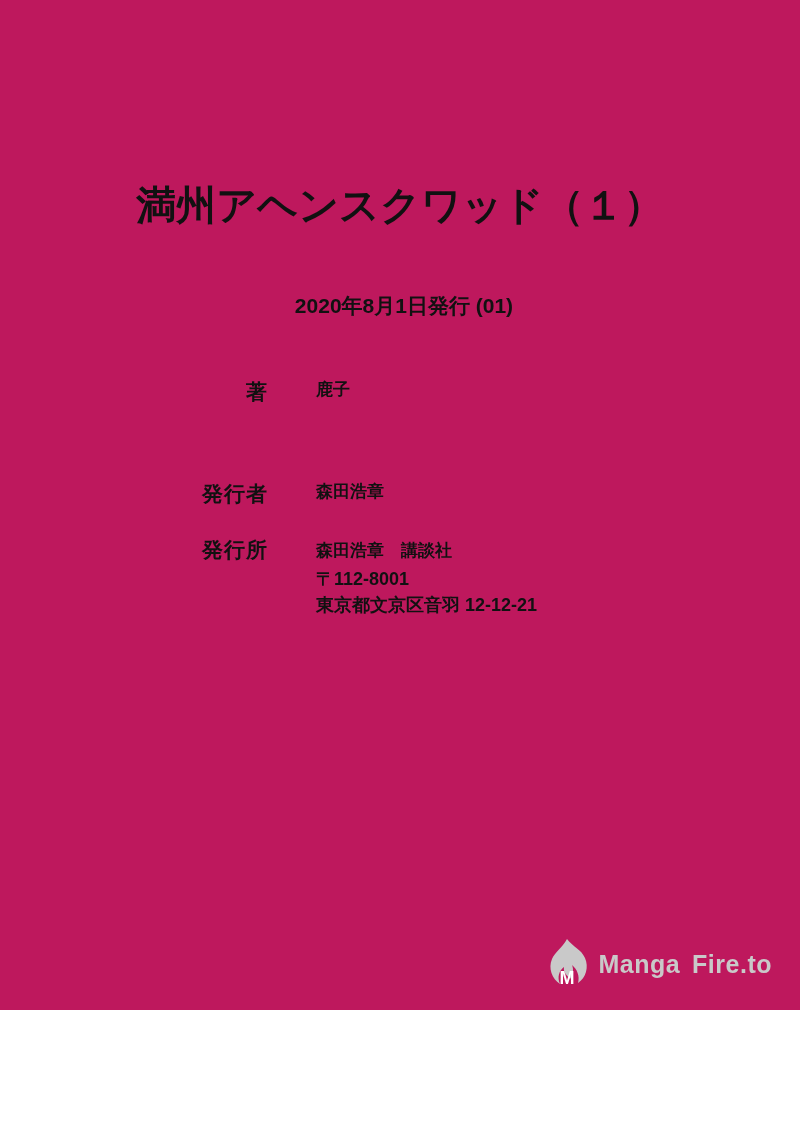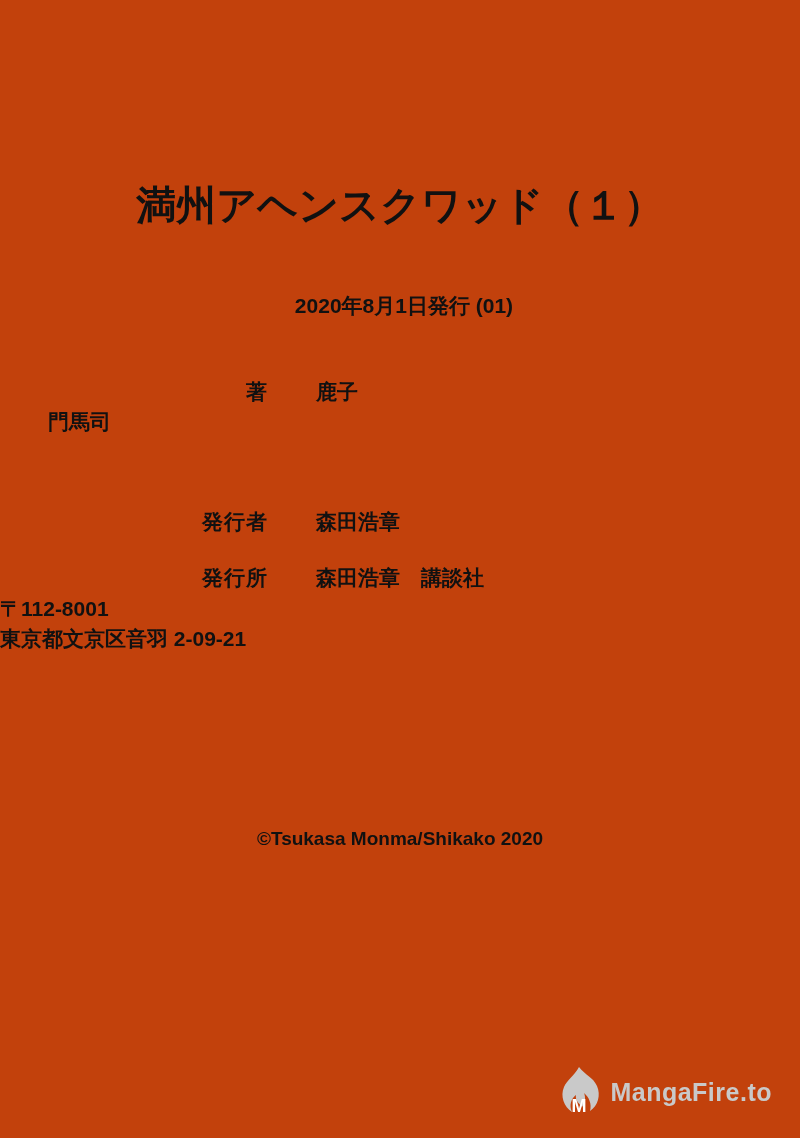--- a/index.html
+++ b/index.html
@@ -12,22 +12,22 @@
     height: 1138px;
     position: relative;
     font-family: "Liberation Sans", sans-serif;
     color: #141414;
     overflow: hidden;
   }
 
   .page {
     position: relative;
     width: 800px;
-    height: 1138px;
-    background: #c2410c;
+    height: 1010px;
+    background: #be185d;
   }
 
   .title {
     position: absolute;
     top: 178px;
     left: 0;
     width: 800px;
     text-align: center;
     font-size: 40px;
     font-weight: bold;
@@ -66,41 +66,42 @@
     padding-right: 0px;
     font-size: 21px;
     font-weight: bold;
     color: #111111;
     letter-spacing: 1px;
   }
 
   .credit-value {
     flex: 1;
     padding-left: 48px;
-    font-size: 21px;
+    font-size: 17px;
     font-weight: bold;
     color: #111111;
   }
 
   .copyright-line {
     position: absolute;
     top: 450px;
     left: 0;
     width: 800px;
     text-align: center;
     font-size: 19px;
     font-weight: bold;
     color: #111111;
   }
 
   .row-gap-1 { margin-top: 72px; }
-  .row-gap-2 { margin-top: 28px; }
+  .row-gap-2 { margin-top: 28px; align-items: center; }
 
   .subline {
-    font-size: 21px;
+    padding-left: 316px;
+    font-size: 18px;
     font-weight: bold;
     color: #111111;
     line-height: 1.45;
   }
 
   
   .watermark {
     position: absolute;
     right: 28px;
     bottom: 20px;
@@ -123,57 +124,56 @@
     font-size: 25px;
     font-weight: bold;
     color: #c9c9c9;
     letter-spacing: 0.5px;
   }
   .wm-fire {
     font-size: 25px;
     font-weight: bold;
     color: #c9c9c9;
     letter-spacing: 0.5px;
+    margin-left: 12px;
   }
 </style>
 </head>
 <body>
 
 <div class="page">
 
   <div class="title">満州アヘンスクワッド（１）</div>
 
   <div class="pubdate">2020年8月1日発行 (01)</div>
 
   <div class="credits">
 
     <div class="credit-row">
       <div class="credit-label">著</div>
       <div class="credit-value">鹿子</div>
     </div>
 
     <div class="credit-row">
-      <div class="credit-value">門馬司</div>
     </div>
 
-    <div class="copyright-line">©Tsukasa Monma/Shikako 2020</div>
 
     <div class="credit-row row-gap-1">
       <div class="credit-label">発行者</div>
       <div class="credit-value">森田浩章</div>
     </div>
 
     <div class="credit-row row-gap-2">
       <div class="credit-label">発行所</div>
       <div class="credit-value">森田浩章　講談社</div>
     </div>
 
     <div class="subline">〒112-8001</div>
 
-    <div class="subline">東京都文京区音羽 2-09-21</div>
+    <div class="subline">東京都文京区音羽 12-12-21</div>
 
   </div>
 
   <div class="watermark">
     <div class="wm-icon">
       <svg width="46" height="52" viewBox="0 0 46 52" xmlns="http://www.w3.org/2000/svg">
         <path d="M23 1 C18 10 11 14 8 21 C4 30 8 41 16 46 C13 39 15 33 20 29 C19 35 23 37 26 41 C29 37 30 32 28 27 C33 31 36 38 34 45 C42 40 45 29 41 20 C37 11 29 9 23 1 Z" fill="#c9c9c9"></path>
         <text x="23" y="46" font-family="Liberation Sans, sans-serif" font-size="18" font-weight="bold" fill="#ffffff" text-anchor="middle">M</text>
       </svg>
     </div>

